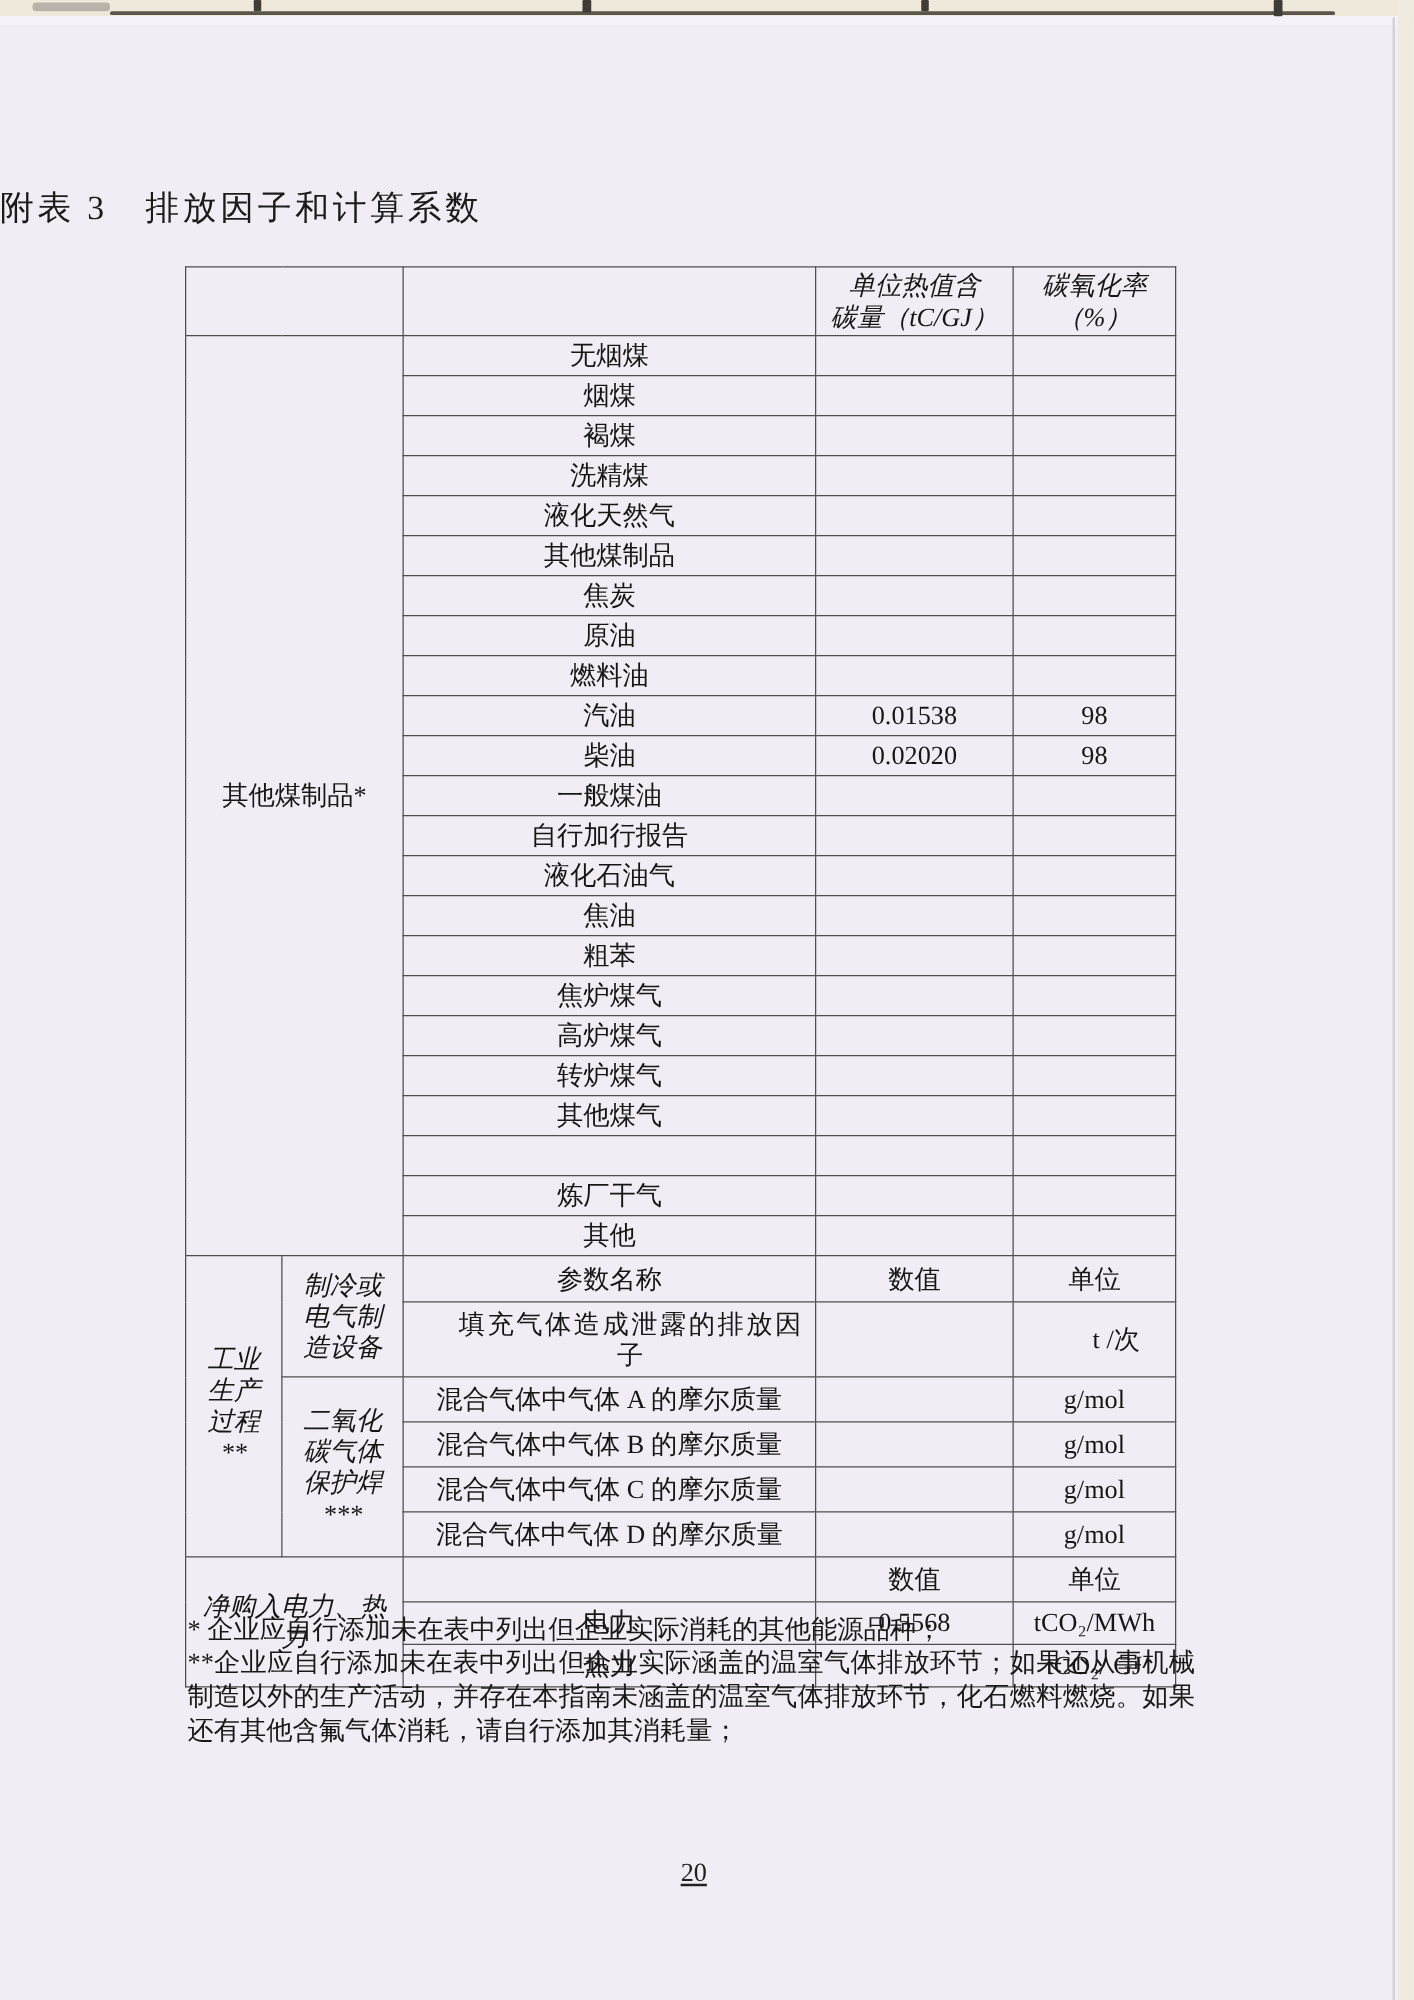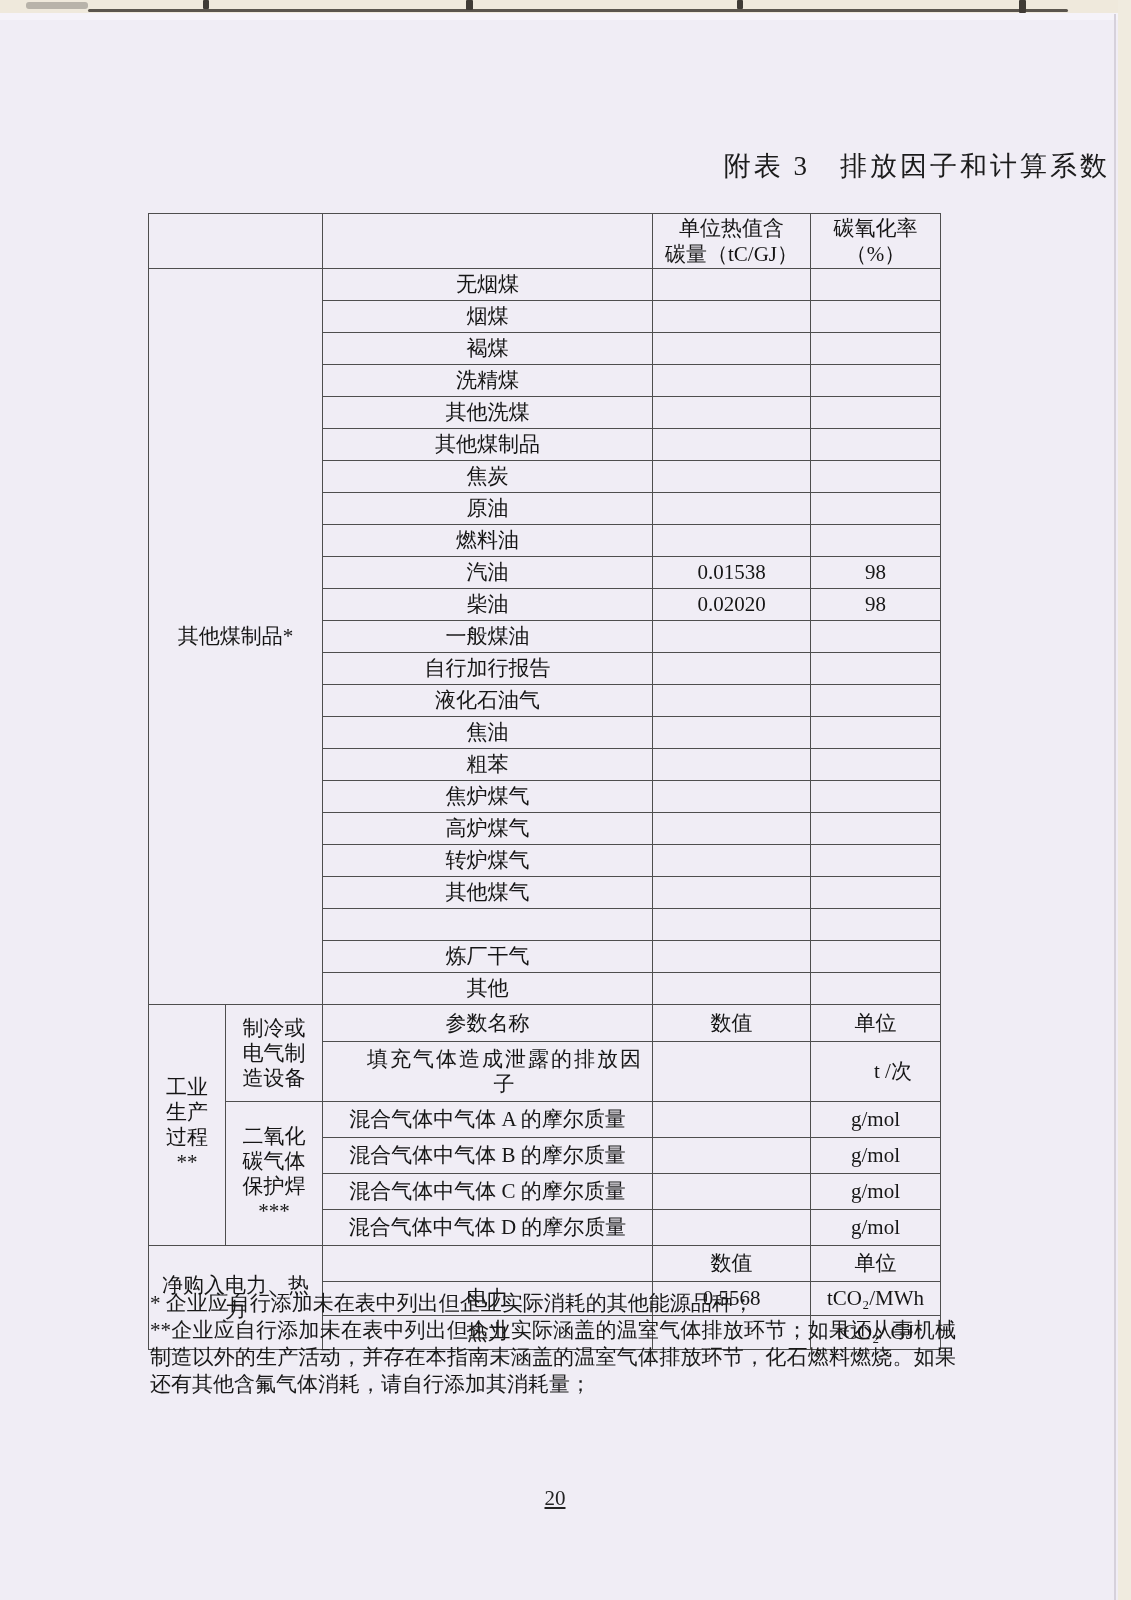--- a/index.html
+++ b/index.html
@@ -15,42 +15,42 @@
   .blob{position:absolute;top:2px;left:26px;width:62px;height:7px;background:#b8b3aa;border-radius:3px;}
   .tick{position:absolute;background:#3f3b35;border-radius:1px;}
   .tick1{top:0;left:203px;width:6px;height:9px;}
   .tick2{top:0;left:466px;width:7px;height:10px;}
   .tick3{top:0;left:737px;width:6px;height:9px;}
   .tick4{top:0;left:1019px;width:7px;height:13px;}
   .edge-right{position:absolute;top:0;right:0;width:13px;height:1600px;background:#f0ebdf;}
   .edge-line{position:absolute;top:14px;right:15px;width:2px;height:1586px;background:#d6d1db;}
   
   .title{
-    position:absolute;top:148px;left:0;width:1110px;text-align:right;
+    position:absolute;top:148px;left:0;width:1110px;text-align:left;
     font-size:27px;letter-spacing:3px;color:#1b1b1b;
   }
   
   table.tbl{
     position:absolute;left:148px;top:213px;width:792px;
     border-collapse:collapse;table-layout:fixed;
   }
   table.tbl td{
     border:1px solid #4e4e4e;text-align:center;vertical-align:middle;
     font-size:21px;line-height:25px;padding:1px 3px;overflow:hidden;color:#161616;
   }
   tr.rhead td{height:52px;line-height:26px;}
   tr.fuel td{height:29px;}
   tr.param td{height:34px;}
   tr.fill td{height:57px;padding-left:38px;}
   tr.gas td{height:33px;}
   tr.ph td{height:33px;}
   tr.pr td{height:31px;}
   td.left{text-align:left;padding-left:13px;}
   td.sp{letter-spacing:2px;}
-  td.pre{white-space:pre-line;}
+  td.pre{white-space:pre-line;font-style:italic;}
   td.vlabel{line-height:29px;}
   
   .footnotes{
     position:absolute;left:150px;top:1290px;width:806px;
     font-size:21px;line-height:27px;color:#181818;text-align:justify;
   }
   .footnotes .fn{margin:0;}
   
   .pagenum{
     position:absolute;top:1486px;left:0;width:1110px;text-align:center;
@@ -109,21 +109,21 @@
       <td>褐煤</td>
       <td></td>
       <td></td>
     </tr>
     <tr class="fuel">
       <td>洗精煤</td>
       <td></td>
       <td></td>
     </tr>
     <tr class="fuel">
-      <td>其他洗煤</td>
+      <td>液化天然气</td>
       <td></td>
       <td></td>
     </tr>
     <tr class="fuel">
       <td>其他煤制品</td>
       <td></td>
       <td></td>
     </tr>
     <tr class="fuel">
       <td>焦炭</td>

